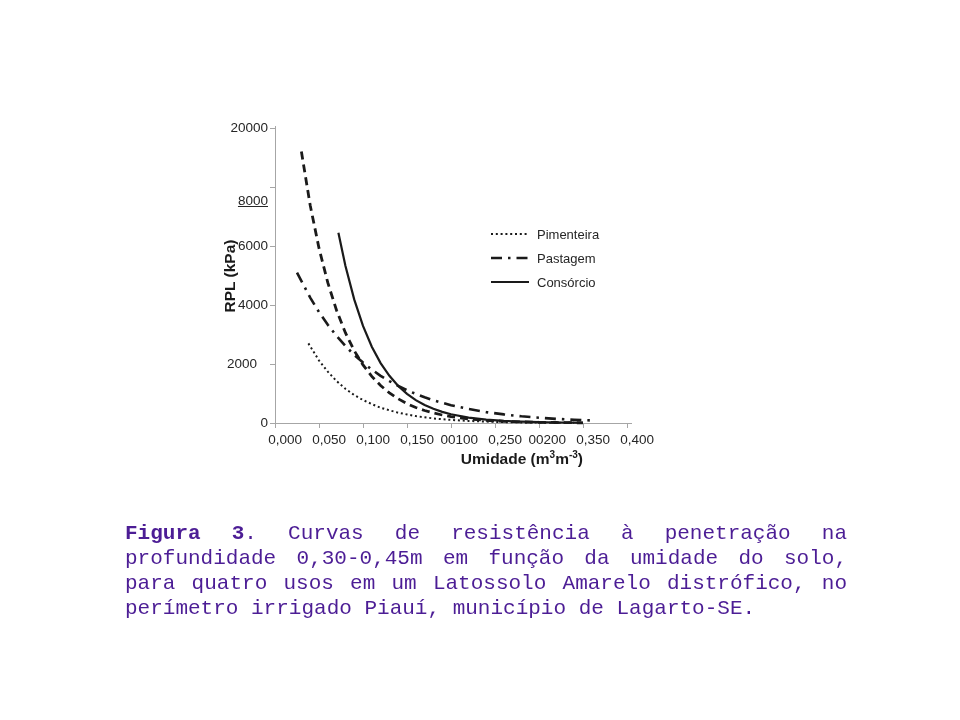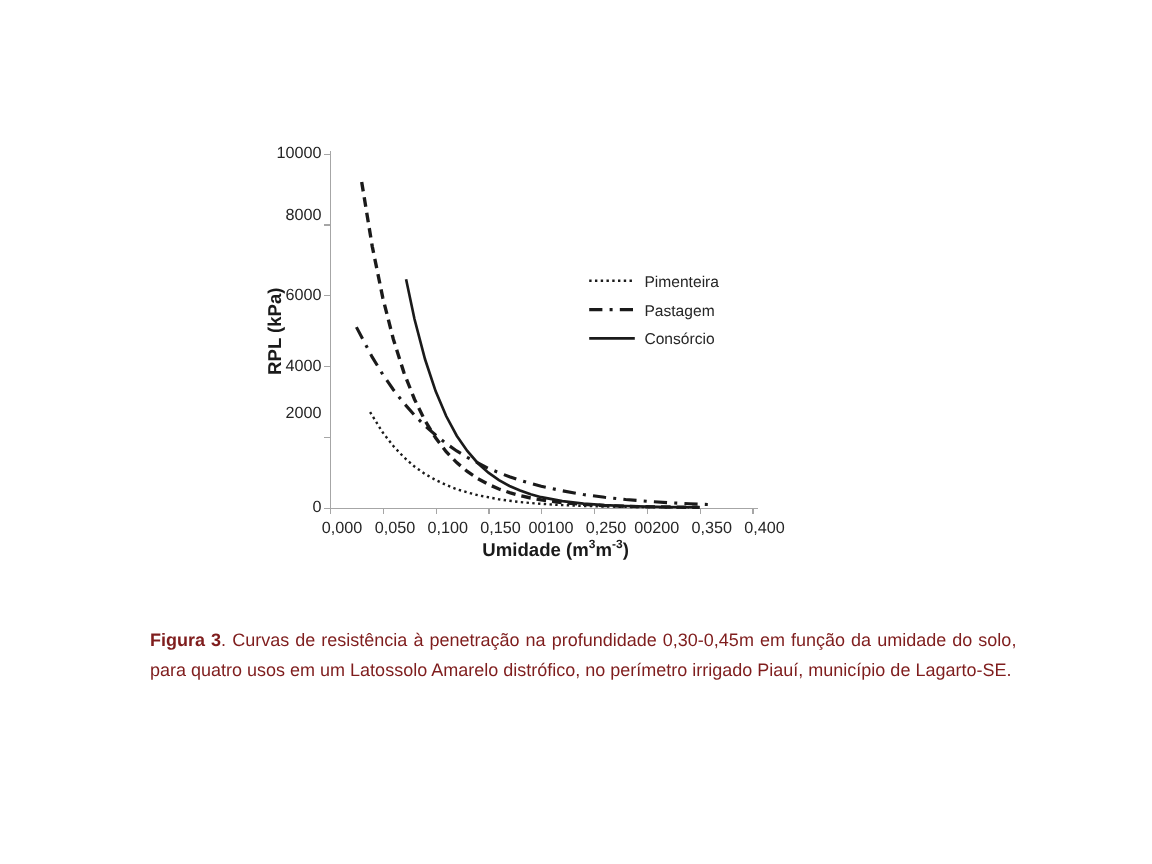--- a/index.html
+++ b/index.html
@@ -4,27 +4,27 @@
 <style>
   html,body{margin:0;padding:0;background:#ffffff;}
   body{width:960px;height:720px;font-family:"Liberation Sans",sans-serif;}
   .page{position:relative;width:960px;height:720px;background:#ffffff;overflow:hidden;}
   #chart-svg{position:absolute;left:0;top:0;}
   .tick-label{position:absolute;color:#262626;font-size:13.5px;line-height:18px;white-space:nowrap;}
   .y-tick{width:52px;text-align:right;}
   .x-tick{width:54px;text-align:right;}
   .axis-title{position:absolute;font-weight:bold;color:#1a1a1a;font-size:15.5px;white-space:nowrap;}
   #ylabel{left:157px;top:265px;width:150px;height:22px;text-align:center;transform:rotate(-90deg);}
-  #xlabel{left:343px;top:450px;width:240px;text-align:center;}
+  #xlabel{left:343px;top:450px;width:240px;text-align:right;}
   #xlabel sup{font-size:10px;line-height:0;}
   #legend{position:absolute;left:490px;top:222px;}
   .legend-item{display:flex;align-items:center;height:24px;}
   .legend-label{margin-left:7px;font-size:13px;color:#262626;white-space:nowrap;text-align:center;}
-  .caption{position:absolute;left:125px;top:521px;width:722px;font-family:Liberation Sans, sans-serif;
-           font-size:15px;line-height:25px;color:#7f1d1d;text-align:justify;}
+  .caption{position:absolute;left:125px;top:521px;width:722px;font-family:Liberation Mono, monospace;
+           font-size:21px;line-height:25px;color:#4c1d95;text-align:justify;}
   .caption strong{font-weight:bold;}
 </style>
 </head>
 <body>
 
 <div class="page">
   <figure style="margin:0">
     <div>
       <svg id="chart-svg" width="960" height="720" viewBox="0 0 960 720">
           <line x1="275.5" y1="126" x2="275.5" y2="423.5" stroke="#a6a6a6" stroke-width="1" shape-rendering="crispEdges"></line>
@@ -44,25 +44,25 @@
           <line x1="539.5" y1="423" x2="539.5" y2="428" stroke="#a6a6a6" stroke-width="1" shape-rendering="crispEdges"></line>
           <line x1="583.5" y1="423" x2="583.5" y2="428" stroke="#a6a6a6" stroke-width="1" shape-rendering="crispEdges"></line>
           <line x1="627.5" y1="423" x2="627.5" y2="428" stroke="#a6a6a6" stroke-width="1" shape-rendering="crispEdges"></line>
           <path d="M308.4 343.4 L319.0 360.5 L327.8 371.7 L336.6 381.1 L345.4 388.8 L354.2 395.0 L363.0 400.0 L371.8 404.1 L380.6 407.7 L389.4 410.3 L398.2 412.7 L407.0 414.4 L415.8 416.1 L424.6 417.3 L433.4 418.4 L442.2 419.2 L451.0 419.9 L468.6 420.9 L486.2 421.6 L503.8 422.1 L521.4 422.4 L539.0 422.6 L556.6 422.7 L574.2 422.8 " fill="none" stroke="#1a1a1a" stroke-width="2" stroke-dasharray="2 2.8"></path>
           <path d="M297.0 272.6 L310.2 297.6 L319.0 312.1 L327.8 324.8 L336.6 336.0 L345.4 346.0 L354.2 354.9 L363.0 362.5 L371.8 369.6 L380.6 375.8 L389.4 381.1 L398.2 385.8 L407.0 390.3 L415.8 393.9 L424.6 397.3 L433.4 400.3 L442.2 402.8 L451.0 405.2 L468.6 409.0 L486.2 412.1 L503.8 414.4 L521.4 416.3 L539.0 417.7 L556.6 418.9 L574.2 419.8 L591.8 420.5 " fill="none" stroke="#1a1a1a" stroke-width="2.6" stroke-dasharray="11 6 2.5 6"></path>
           <path d="M338.4 232.7 L345.4 265.8 L354.2 299.4 L363.0 325.9 L371.8 346.7 L380.6 363.1 L389.4 375.8 L398.2 386.0 L407.0 393.9 L415.8 400.1 L424.6 405.0 L433.4 408.8 L442.2 411.9 L451.0 414.3 L468.6 417.6 L486.2 419.7 L503.8 420.9 L521.4 421.7 L539.0 422.2 L556.6 422.5 L574.2 422.7 L583.0 422.8 " fill="none" stroke="#1a1a1a" stroke-width="2.2"></path>
           <path d="M301.4 151.6 L310.2 205.3 L319.0 248.2 L327.8 282.7 L336.6 310.5 L345.4 332.7 L354.2 350.6 L363.0 364.9 L371.8 376.4 L380.6 385.5 L389.4 392.9 L398.2 398.8 L407.0 403.7 L415.8 407.5 L424.6 410.5 L433.4 413.0 L442.2 415.0 L451.0 416.6 L468.6 418.9 L486.2 420.3 L503.8 421.3 L521.4 421.9 L539.0 422.3 L556.6 422.5 L574.2 422.7 L583.0 422.8 " fill="none" stroke="#1a1a1a" stroke-width="2.8" stroke-dasharray="8 5"></path>
         </svg>
       <div id="y-ticks">
           <div class="tick-label y-tick" style="left: 216px; top: 414px;">0</div>
-          <div class="tick-label y-tick" style="left: 216px; top: 335px;">2000</div>
+          <div class="tick-label y-tick" style="left: 216px; top: 355px; text-align: center;">2000</div>
           <div class="tick-label y-tick" style="left: 216px; top: 296px;">4000</div>
           <div class="tick-label y-tick" style="left: 216px; top: 237px;">6000</div>
-          <div class="tick-label y-tick" style="left: 216px; top: 170px;">8000</div>
-          <div class="tick-label y-tick" style="left: 216px; top: 119px;">10000</div>
+          <div class="tick-label y-tick" style="left: 216px; top: 192px; text-decoration: underline;">8000</div>
+          <div class="tick-label y-tick" style="left: 216px; top: 119px;">20000</div>
         </div>
       <div id="x-ticks">
           <div class="tick-label x-tick" style="left: 248px; top: 431px;">0,000</div>
           <div class="tick-label x-tick" style="left: 292px; top: 431px;">0,050</div>
           <div class="tick-label x-tick" style="left: 336px; top: 431px;">0,100</div>
           <div class="tick-label x-tick" style="left: 380px; top: 431px;">0,150</div>
           <div class="tick-label x-tick" style="left: 424px; top: 431px;">00100</div>
           <div class="tick-label x-tick" style="left: 468px; top: 431px;">0,250</div>
           <div class="tick-label x-tick" style="left: 512px; top: 431px;">00200</div>
           <div class="tick-label x-tick" style="left: 556px; top: 431px;">0,350</div>

